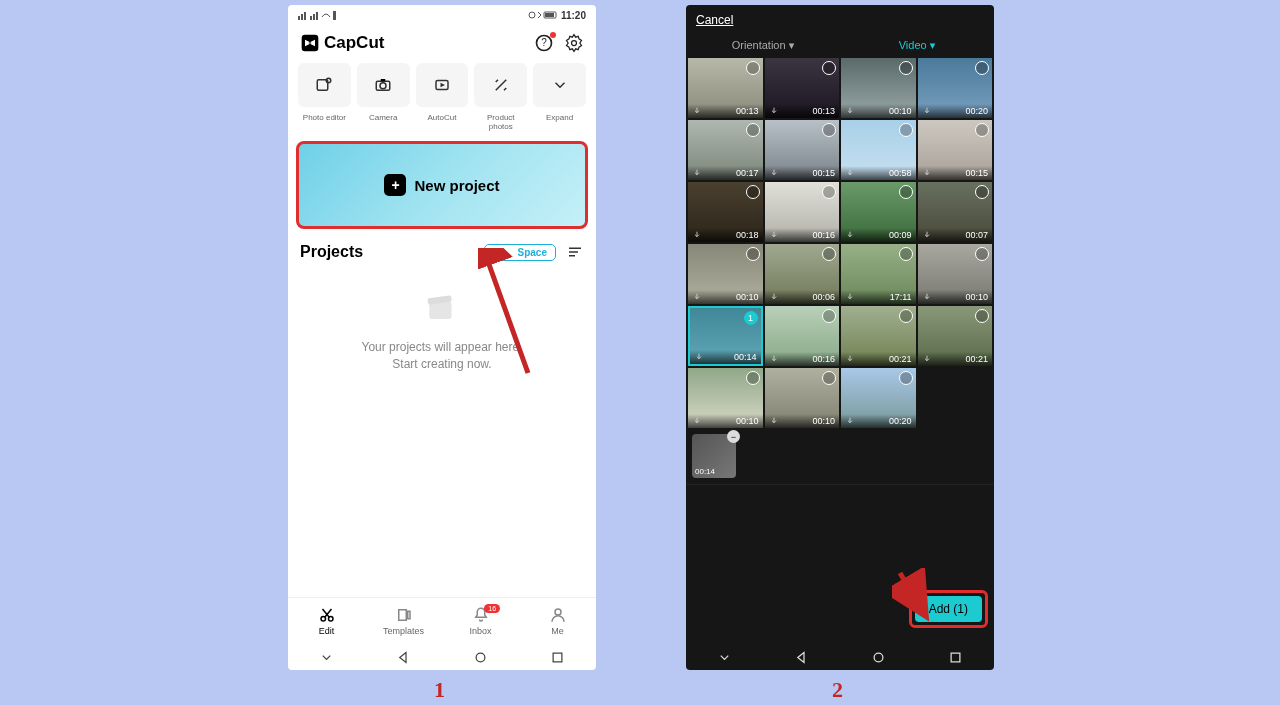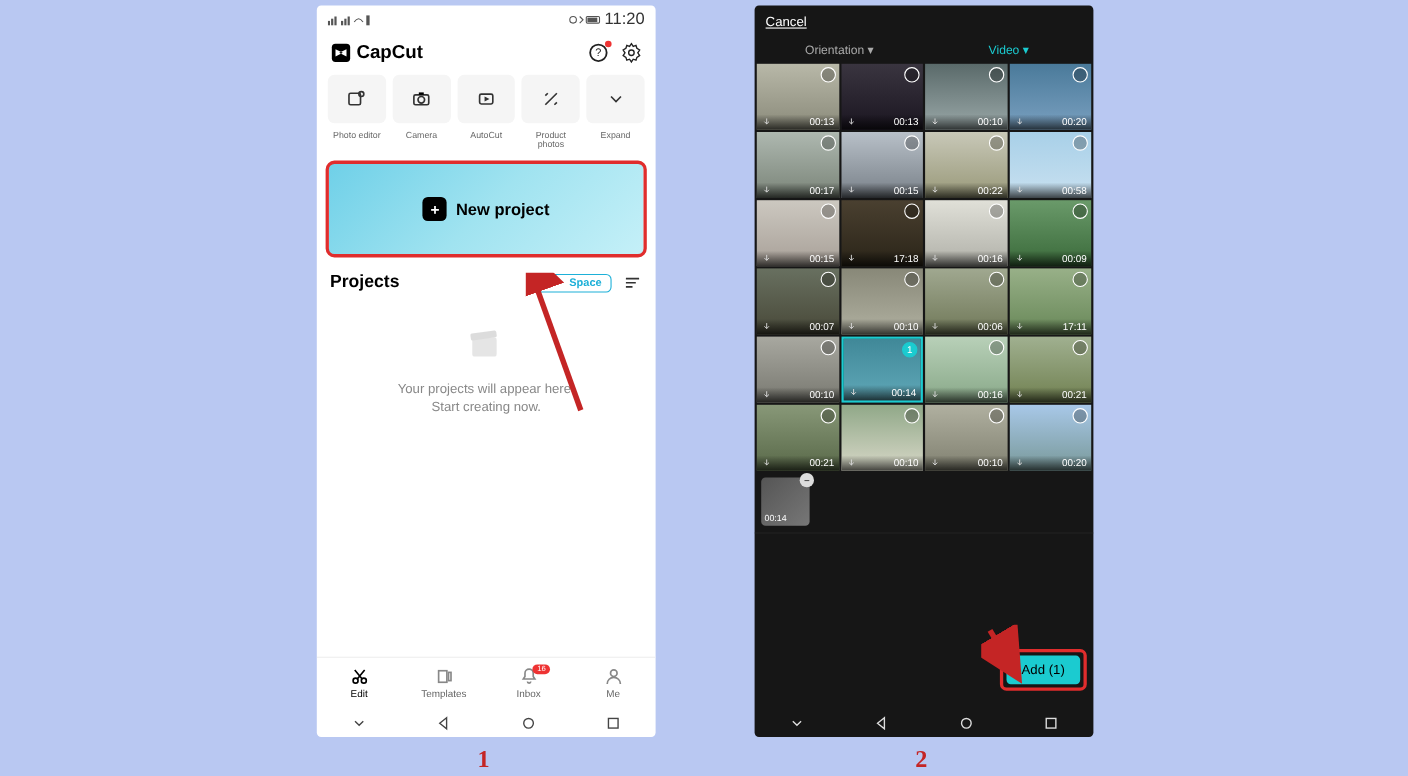--- a/index.html
+++ b/index.html
@@ -18,21 +18,21 @@
     border-radius: 4px;
     overflow: hidden;
     top: 5px;
   }
   .phone-1 { left: 288px; }
   .phone-2 { left: 686px; background: #161616; }
 
   
   .status-bar {
     display: flex; justify-content: space-between; align-items: center;
-    padding: 4px 10px; font-size: 15px; color: #333;
+    padding: 4px 10px; font-size: 10px; color: #333; font-weight: bold;
   }
   .status-left, .status-right { display: flex; gap: 3px; align-items: center; }
   .capcut-header {
     display: flex; justify-content: space-between; align-items: center;
     padding: 8px 12px 4px;
   }
   .capcut-logo { font-weight: 700; font-size: 17px; display: flex; align-items: center; gap: 4px;}
   .capcut-icon-svg { width: 20px; height: 20px; }
   .header-right { display: flex; gap: 10px; align-items: center; }
   .help-icon, .gear-icon { width: 20px; height: 20px; position: relative; color: #222; }
@@ -420,29 +420,20 @@
       </div>
       <div class="clip t5">
         <div class="ring"></div>
         <div class="clip-info">
           <svg class="dl-arrow" viewBox="0 0 24 24">
             <path d="M12 4 v12 M7 11 l5 5 l5-5" stroke="currentColor" stroke-width="2" fill="none"></path>
           </svg>
           <span>00:15</span>
         </div>
       </div>
-      <div class="clip t6">
-        <div class="ring"></div>
-        <div class="clip-info">
-          <svg class="dl-arrow" viewBox="0 0 24 24">
-            <path d="M12 4 v12 M7 11 l5 5 l5-5" stroke="currentColor" stroke-width="2" fill="none"></path>
-          </svg>
-          <span>00:22</span>
-        </div>
-      </div>
       <div class="clip t7">
         <div class="ring"></div>
         <div class="clip-info">
           <svg class="dl-arrow" viewBox="0 0 24 24">
             <path d="M12 4 v12 M7 11 l5 5 l5-5" stroke="currentColor" stroke-width="2" fill="none"></path>
           </svg>
           <span>00:58</span>
         </div>
       </div>
       <div class="clip t8">
@@ -453,21 +444,21 @@
           </svg>
           <span>00:15</span>
         </div>
       </div>
       <div class="clip t9">
         <div class="ring"></div>
         <div class="clip-info">
           <svg class="dl-arrow" viewBox="0 0 24 24">
             <path d="M12 4 v12 M7 11 l5 5 l5-5" stroke="currentColor" stroke-width="2" fill="none"></path>
           </svg>
-          <span>17:18</span>
+          <span>00:18</span>
         </div>
       </div>
       <div class="clip t10">
         <div class="ring"></div>
         <div class="clip-info">
           <svg class="dl-arrow" viewBox="0 0 24 24">
             <path d="M12 4 v12 M7 11 l5 5 l5-5" stroke="currentColor" stroke-width="2" fill="none"></path>
           </svg>
           <span>00:16</span>
         </div>

